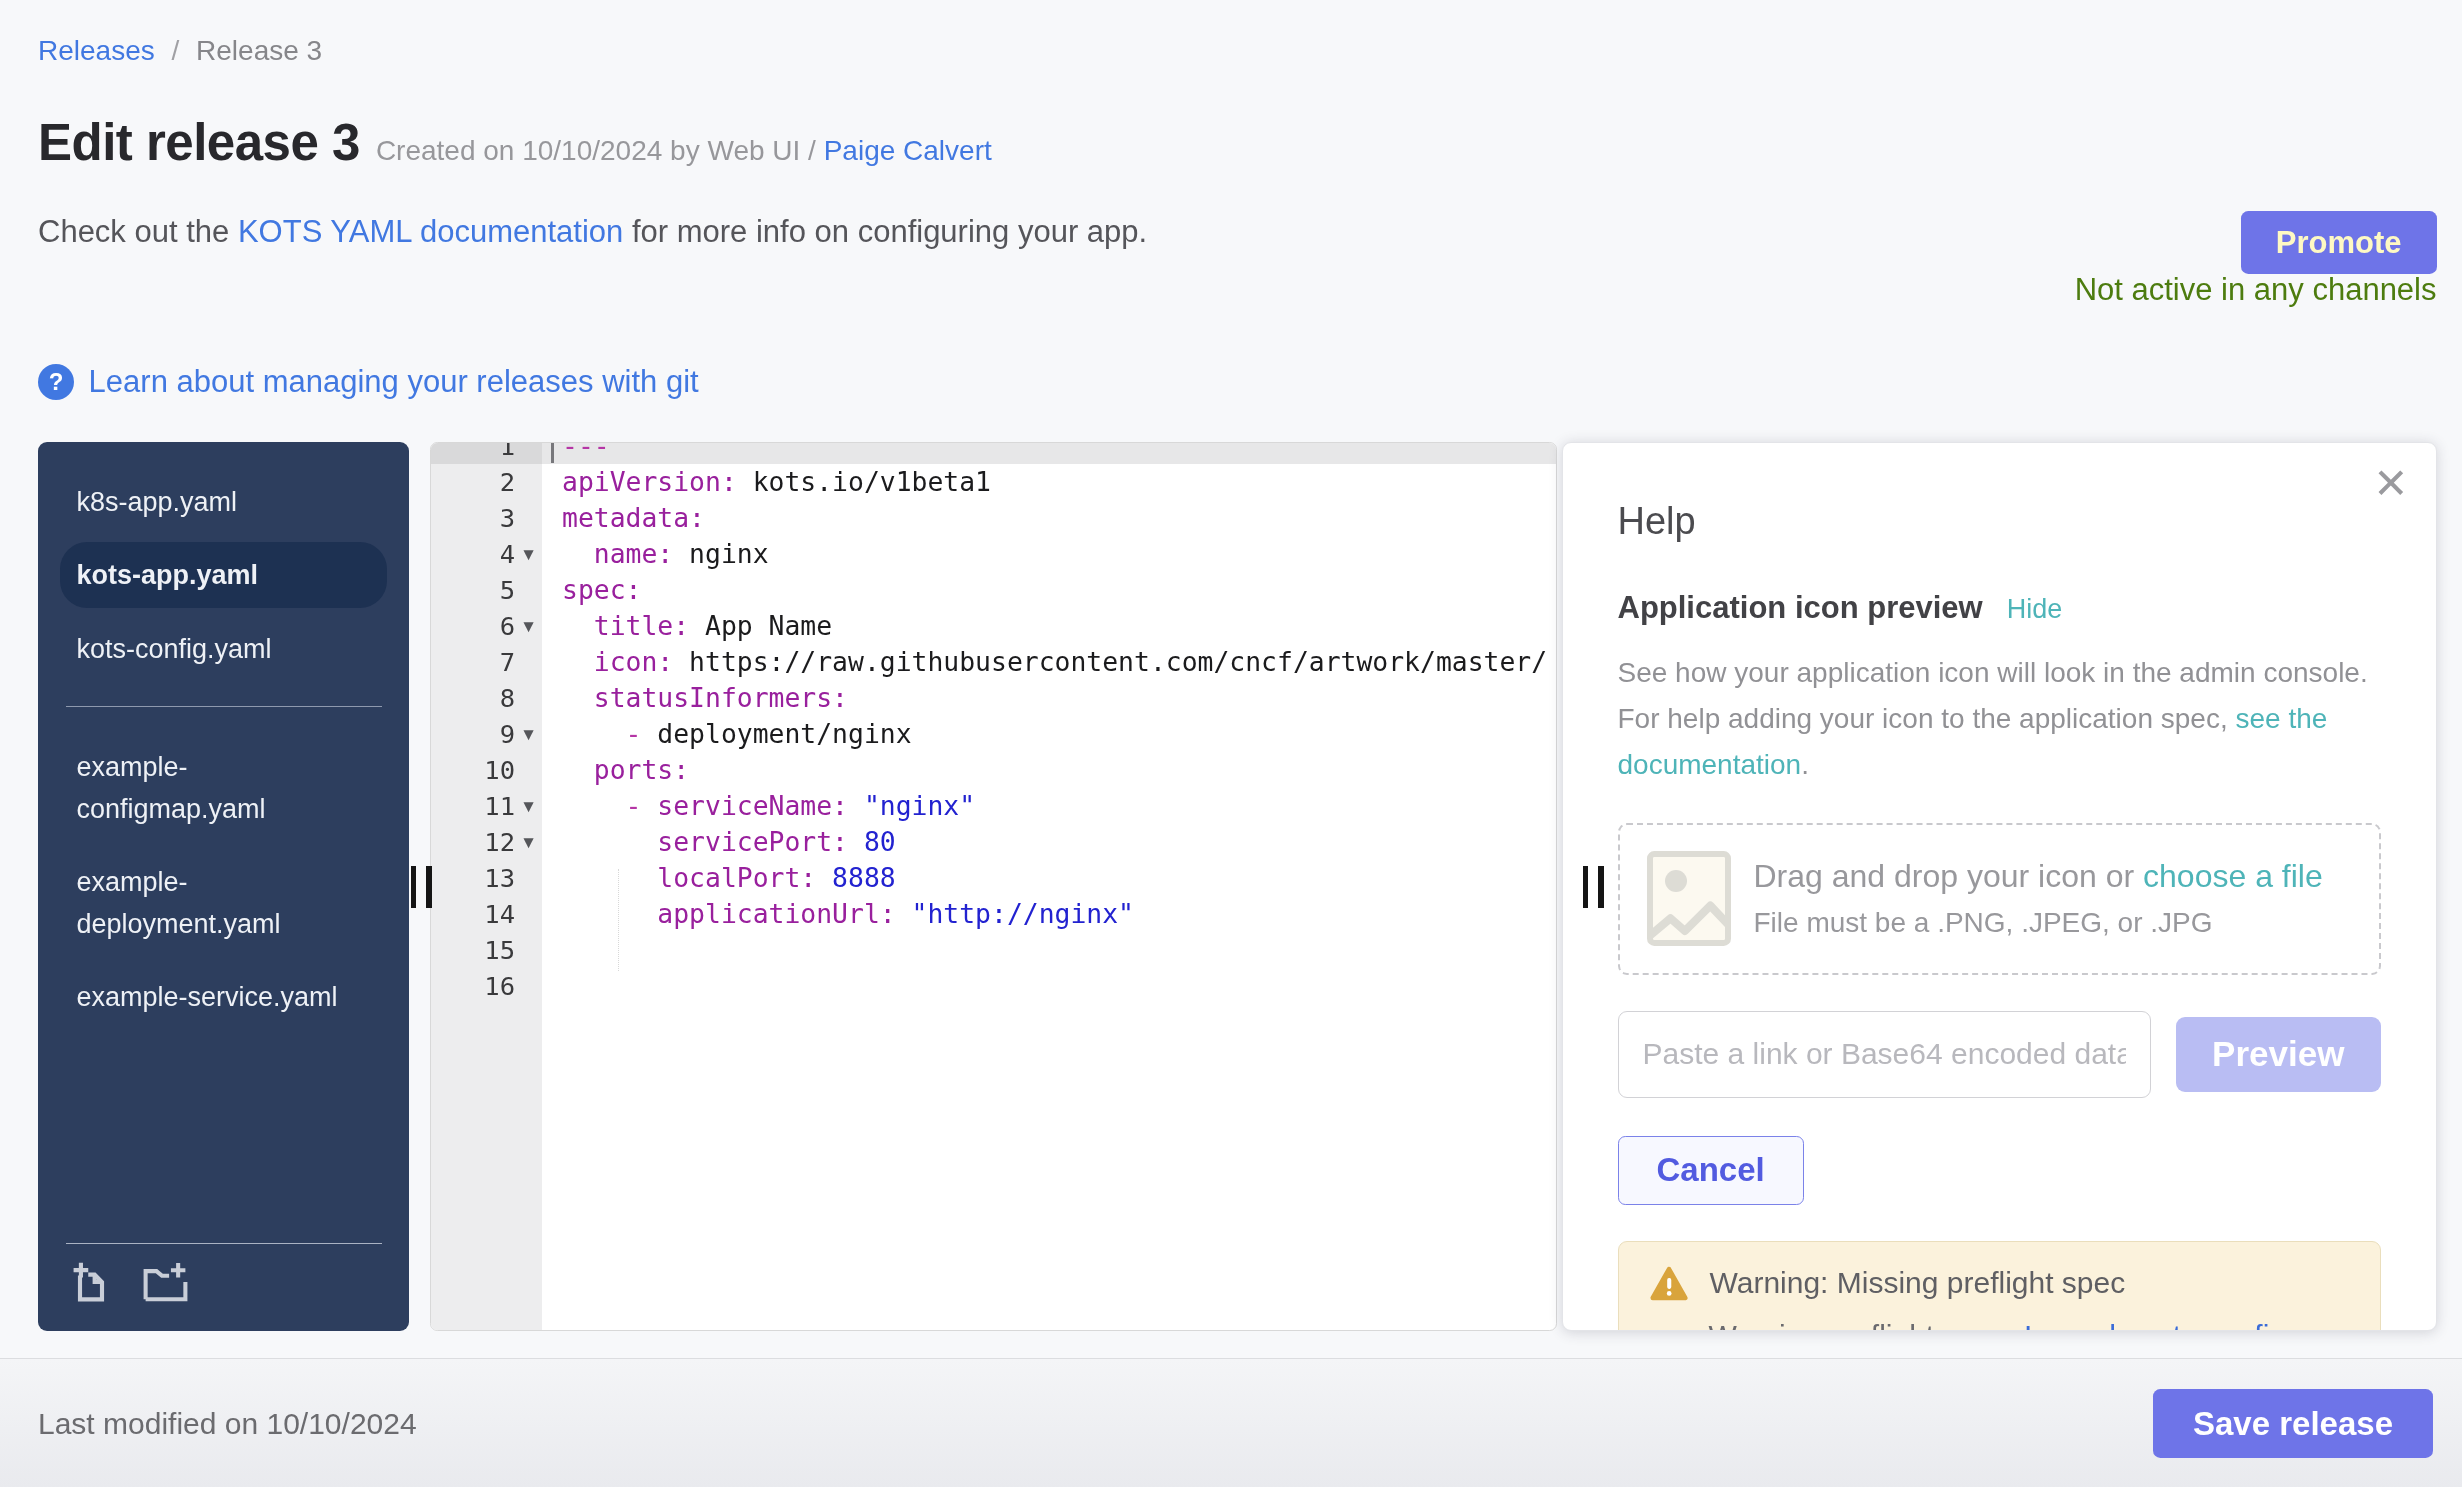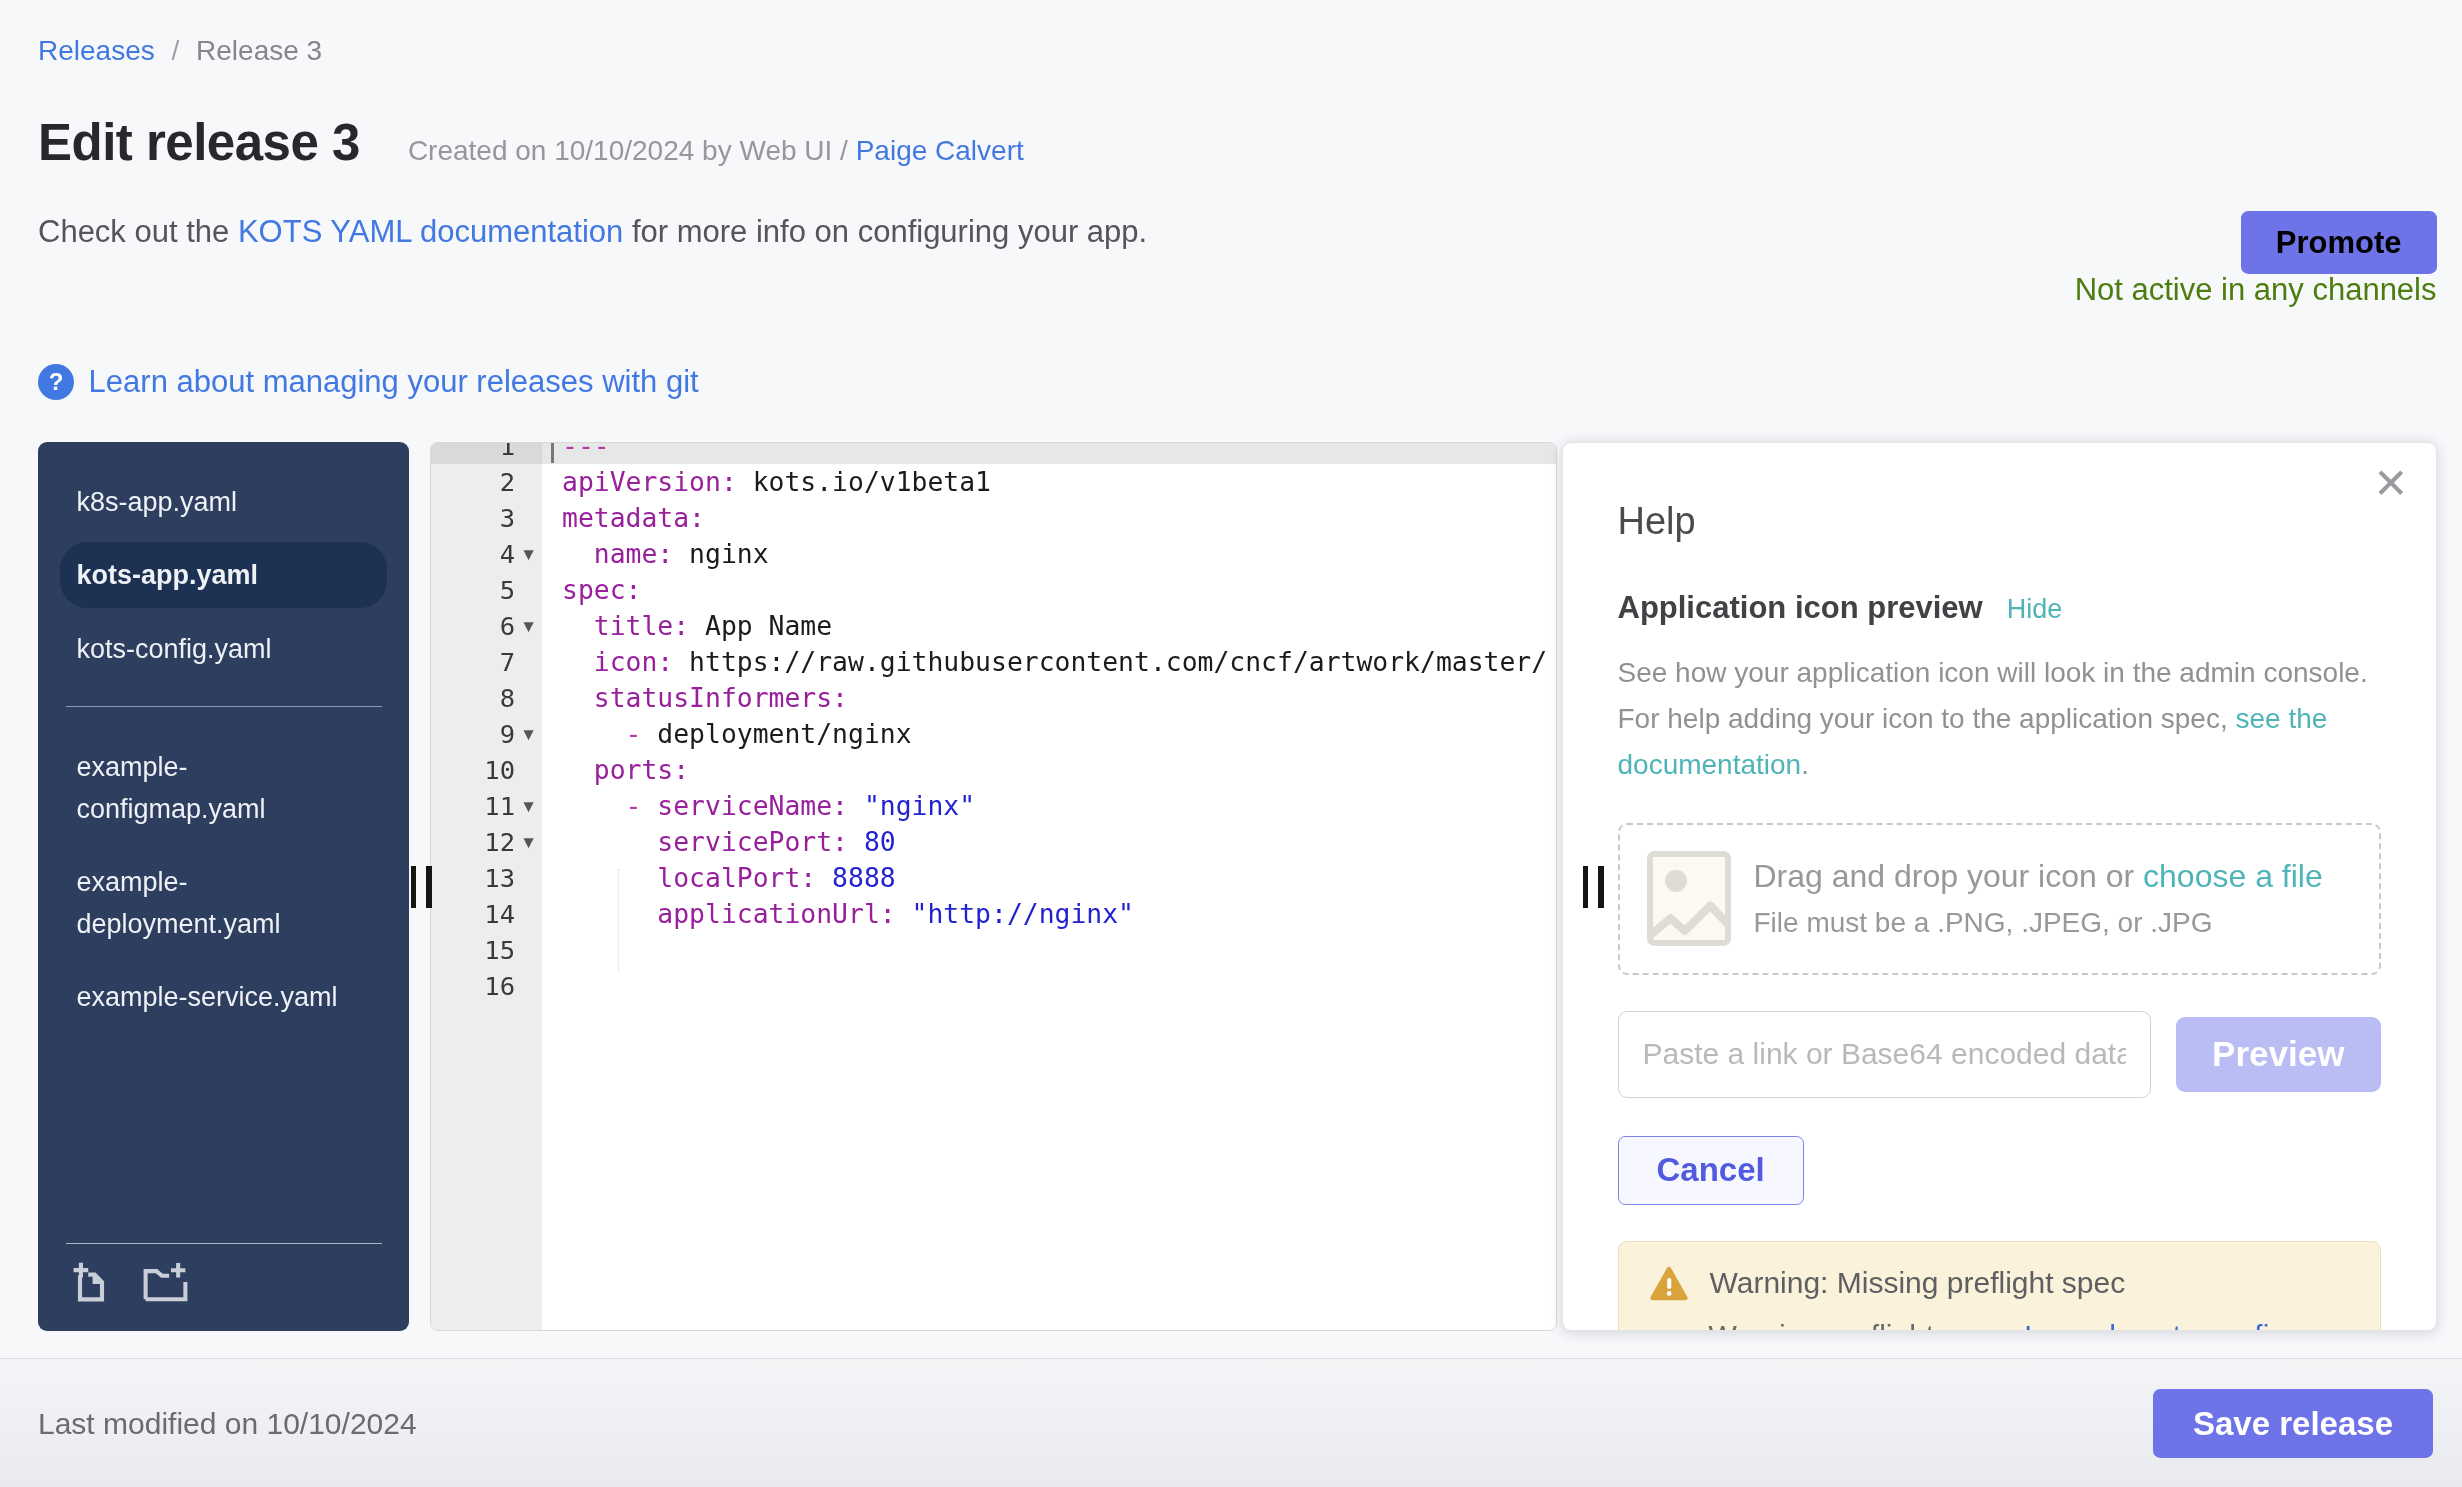--- a/index.html
+++ b/index.html
@@ -11,38 +11,38 @@
   .content { padding:35px 25.5px 0 38px; }
 
   
   .breadcrumb { font-size:28px; }
   .breadcrumb .bc-link { color:#4178e1; cursor:pointer; }
   .breadcrumb .bc-sep { color:#a0a0a4; margin:0 9px; }
   .breadcrumb .bc-cur { color:#86868a; }
 
   .title-row { margin-top:46px; display:flex; align-items:baseline; }
   .page-title { font-size:51px; font-weight:800; color:#28282c; letter-spacing:-0.5px; }
-  .created { margin-left:48px; font-size:28px; color:#97979b; }
+  .created { margin-left:16px; font-size:28px; color:#97979b; }
   .created .author { color:#4178e1; cursor:pointer; }
 
   .docs-line { margin-top:42px; font-size:31px; color:#55555a; }
   .docs-line .doc-link { color:#4178e1; cursor:pointer; }
 
   .channel-status { margin-top:22px; font-size:31px; color:#4d7c0f;text-align:right; }
 
   .git-row { margin-top:56px; display:flex; align-items:center; gap:14.6px; }
   .q-icon {
     width:36px; height:36px; border-radius:50%; background:#4178e1; color:#fff;
     font-size:24px; font-weight:700; display:flex; align-items:center; justify-content:center;
     flex:none;
   }
   .git-link { font-size:31px; color:#4178e1; cursor:pointer; }
 
   .promote-btn {
-    position:absolute; top:211px; right:25.5px; background:#6e74e8; color:#000000;
+    position:absolute; top:211px; right:25.5px; background:#6e74e8; color:#fef9c3;
     border:none; border-radius:7.3px; font-size:31px; font-weight:700;
     padding:13.7px 35px; font-family:inherit; cursor:pointer;
   }
 
   
   .main-row { display:flex; align-items:stretch; margin-top:42px; height:889px; }
 
   .sidebar {
     width:371px; flex:none; background:#2d3e5e; border-radius:9px;
     display:flex; flex-direction:column; padding:27px 22px 24px 22px; overflow:hidden;

